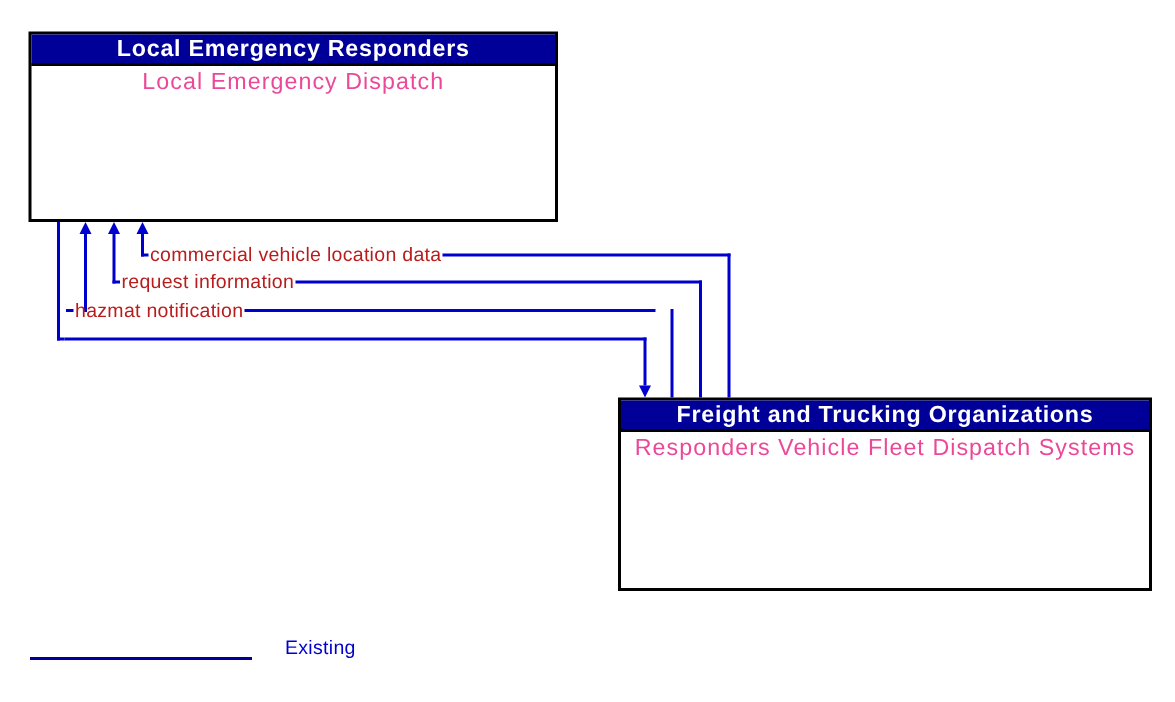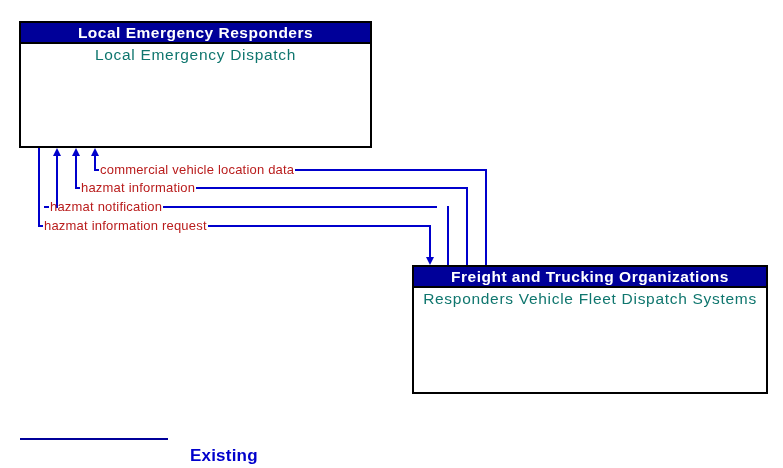--- a/index.html
+++ b/index.html
@@ -34,21 +34,21 @@
     border-bottom: 2px solid #000000;
     color: #ffffff;
     text-align: center;
     font-size: 15.5px;
     font-weight: bold;
     letter-spacing: 0.5px;
     white-space: nowrap;
     overflow: hidden;
   }
   .entity-body {
-    color: #0f766e;
+    color: #ec4899;
     text-align: center;
     font-size: 15.5px;
     letter-spacing: 0.7px;
     line-height: 17px;
     padding: 2px 4px 0 4px;
   }
 
   
   .vline {
     position: absolute;
@@ -120,26 +120,25 @@
     position: absolute;
     left: 20px;
     top: 438px;
     width: 148px;
     height: 2px;
     background: #000099;
   }
   #legend-label {
     position: absolute;
     left: 190px;
-    top: 446px;
-    font-size: 17px;
+    top: 424px;
+    font-size: 13px;
     letter-spacing: 0.2px;
     color: #0000CC;
     white-space: nowrap;
-    font-weight: bold;
   }
 </style>
 </head>
 <body>
 
 <div id="canvas">
 
   <div class="entity-box" id="box-local">
     <div class="entity-header">Local Emergency Responders</div>
     <div class="entity-body">Local Emergency Dispatch</div>
@@ -156,38 +155,37 @@
     <div class="stub"></div>
     <div class="flow-label">commercial vehicle location data</div>
     <div class="line"></div>
   </div>
   <div class="vline" id="f1-vright"></div>
 
   <div class="arrow-up" id="f2-arrow"></div>
   <div class="vline" id="f2-vleft"></div>
   <div class="flow-row" id="f2-row">
     <div class="stub"></div>
-    <div class="flow-label">hazmat information</div>
+    <div class="flow-label">request information</div>
     <div class="line"></div>
   </div>
   <div class="vline" id="f2-vright"></div>
 
   <div class="arrow-up" id="f3-arrow"></div>
   <div class="vline" id="f3-vleft"></div>
   <div class="flow-row" id="f3-row">
     <div class="stub"></div>
     <div class="flow-label">hazmat notification</div>
     <div class="line"></div>
   </div>
   <div class="vline" id="f3-vright"></div>
 
   <div class="vline" id="f4-vleft"></div>
   <div class="flow-row" id="f4-row">
     <div class="stub"></div>
-    <div class="flow-label">hazmat information request</div>
     <div class="line"></div>
   </div>
   <div class="vline" id="f4-vright"></div>
   <div class="arrow-down" id="f4-arrow"></div>
 
   <div id="legend-line"></div>
   <div id="legend-label">Existing</div>
 
 </div>
 

